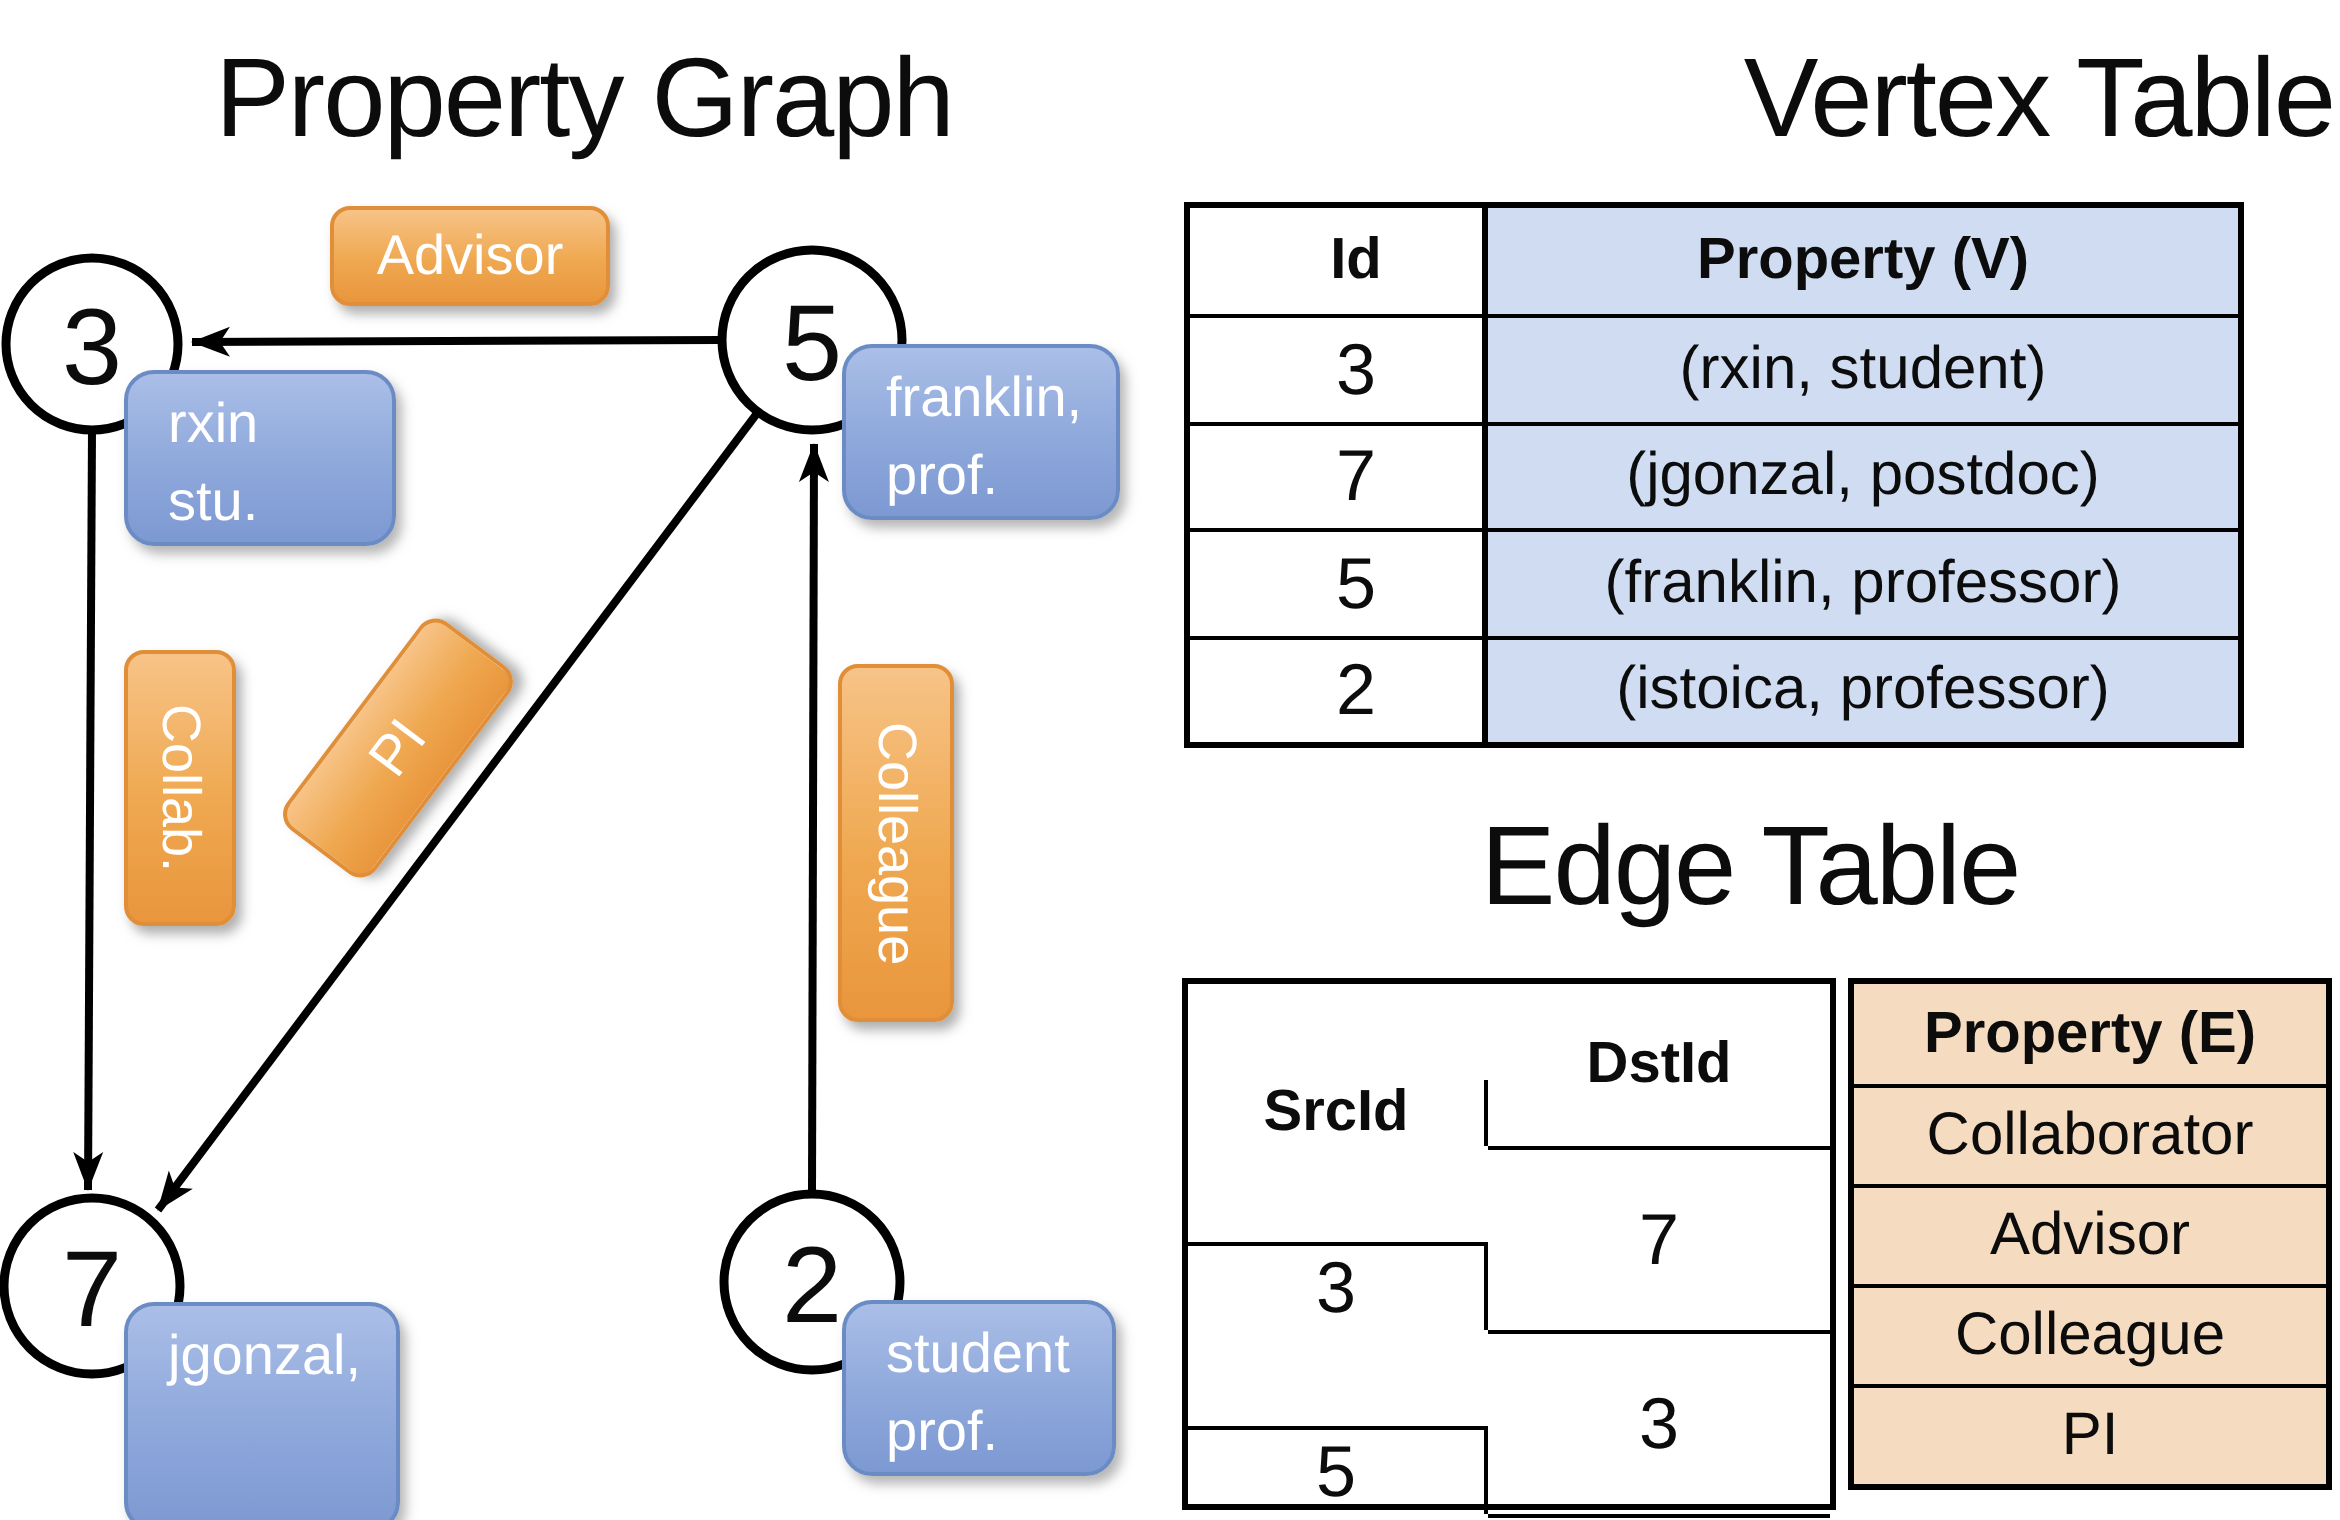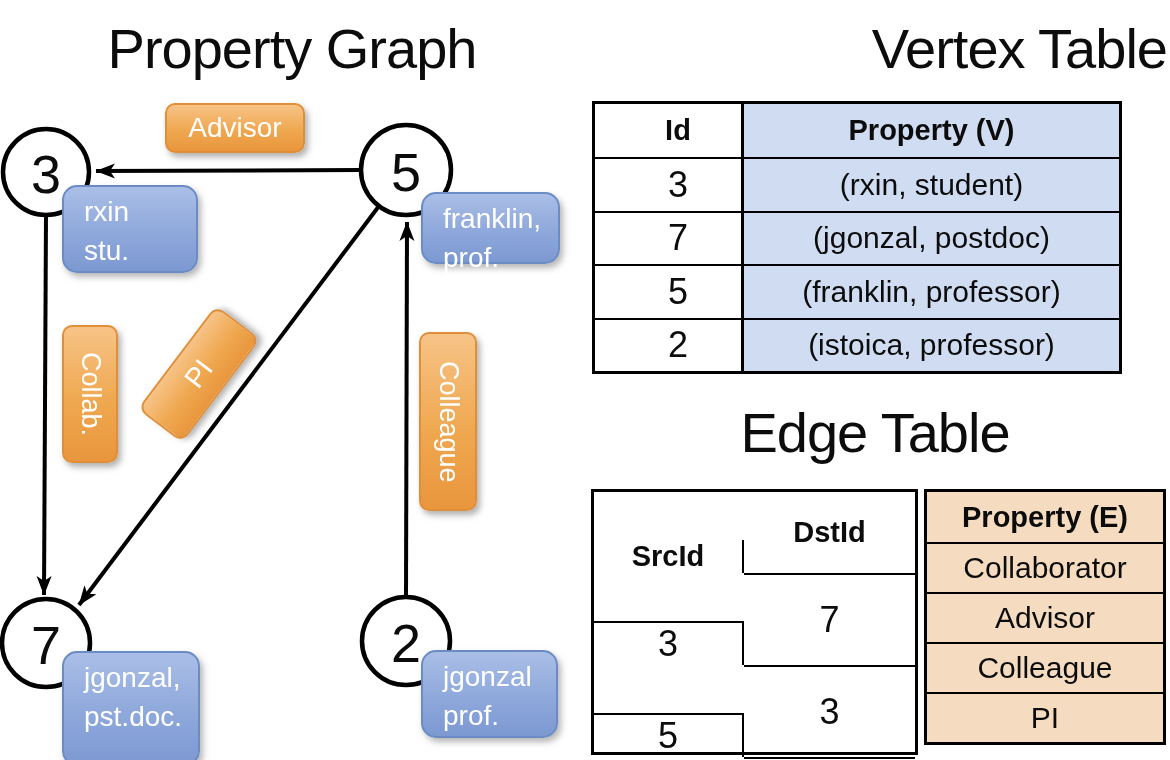--- a/index.html
+++ b/index.html
@@ -79,30 +79,29 @@
 
   <div class="elabel" style="left:165px;top:103px;width:140px;height:50px;">Advisor</div>
   <div class="elabel vert" style="left:62px;top:325px;width:56px;height:138px;">Collab.</div>
   <div class="elabel" style="left:134px;top:346px;width:130px;height:56px;transform:rotate(-53deg);">PI</div>
   <div class="elabel vert" style="left:419px;top:332px;width:58px;height:179px;">Colleague</div>
 
   <div class="vbox" style="left:62px;top:185px;width:136px;height:88px;">
     <div>rxin</div>
     <div>stu.</div>
   </div>
-  <div class="vbox" style="left:421px;top:192px;width:139px;height:72px;">
+  <div class="vbox" style="left:421px;top:172px;width:139px;height:88px;">
     <div>franklin,</div>
     <div>prof.</div>
   </div>
   <div class="vbox" style="left:62px;top:651px;width:138px;height:115px;">
     <div>jgonzal,</div>
-    <div>pst.doc.</div>
   </div>
   <div class="vbox" style="left:421px;top:650px;width:137px;height:88px;">
-    <div>jgonzal</div>
+    <div>student</div>
     <div>prof.</div>
   </div>
 
   <div class="sub" style="left:592px;top:101px;width:172px;height:273px;grid-template-rows:repeat(5,1fr);">
     <div class="cell hdr">Id</div>
     <div class="cell num rt">3</div>
     <div class="cell num rt">7</div>
     <div class="cell num rt">5</div>
     <div class="cell num rt">2</div>
   </div>

